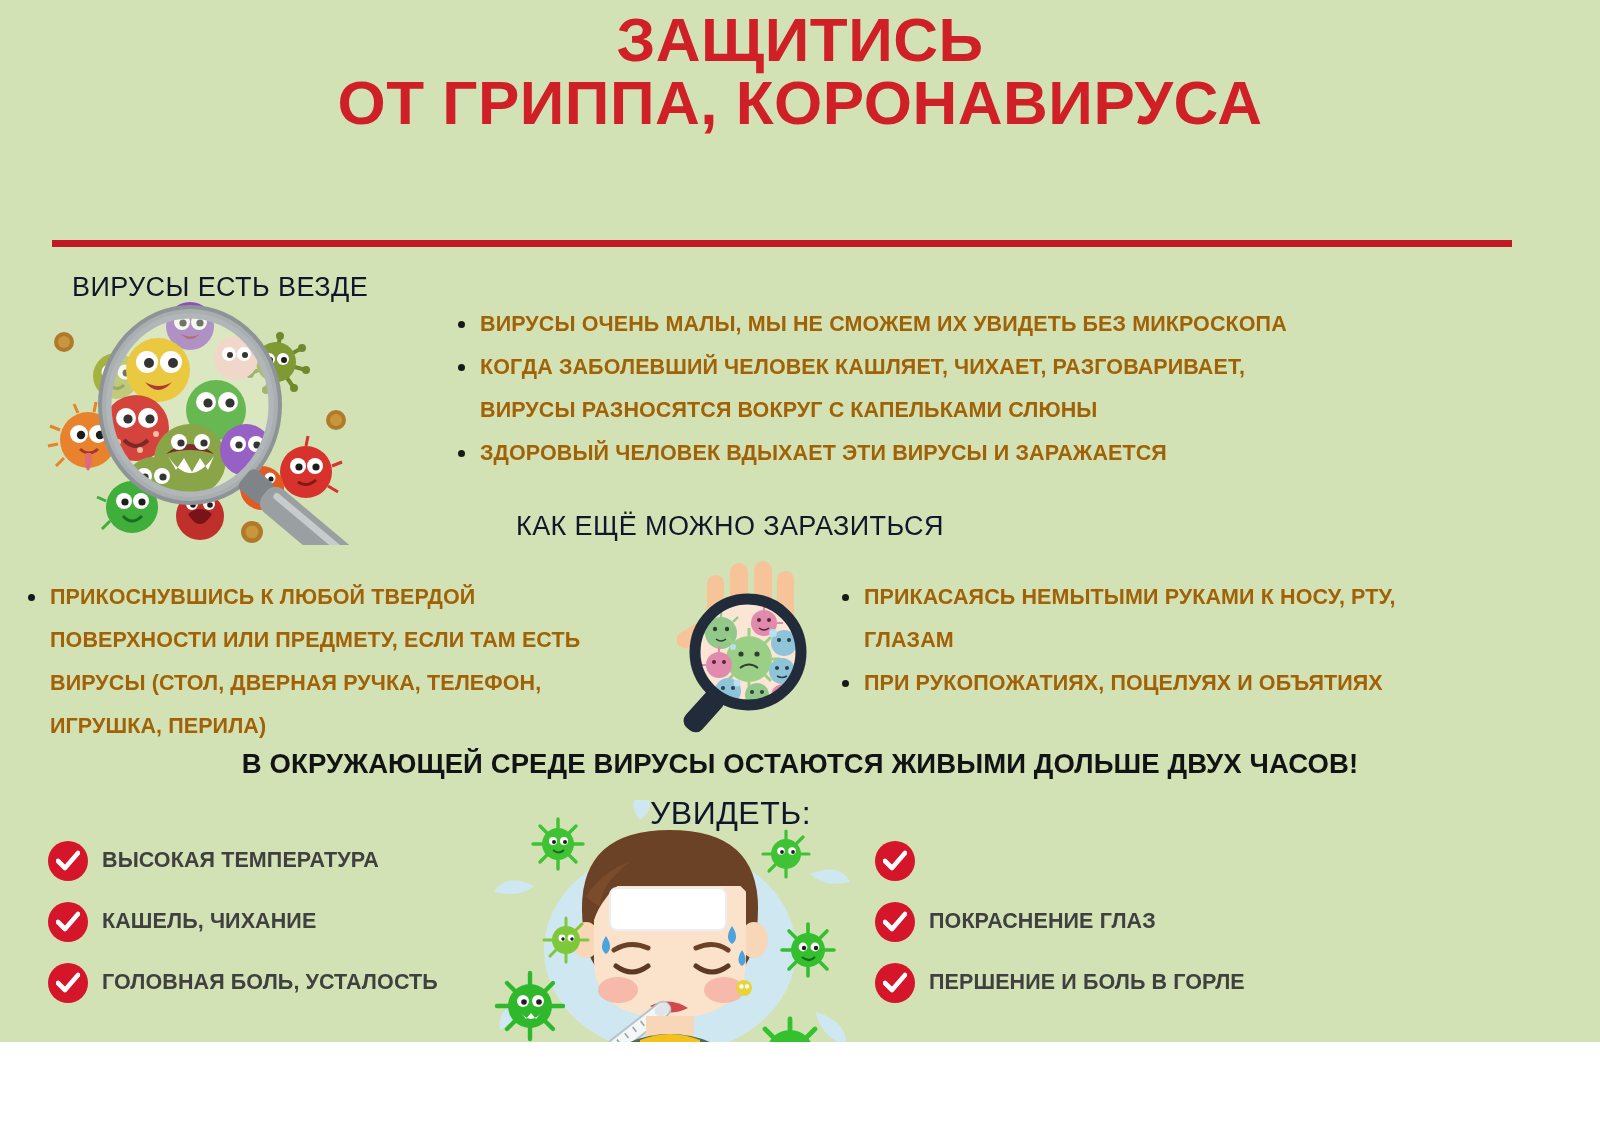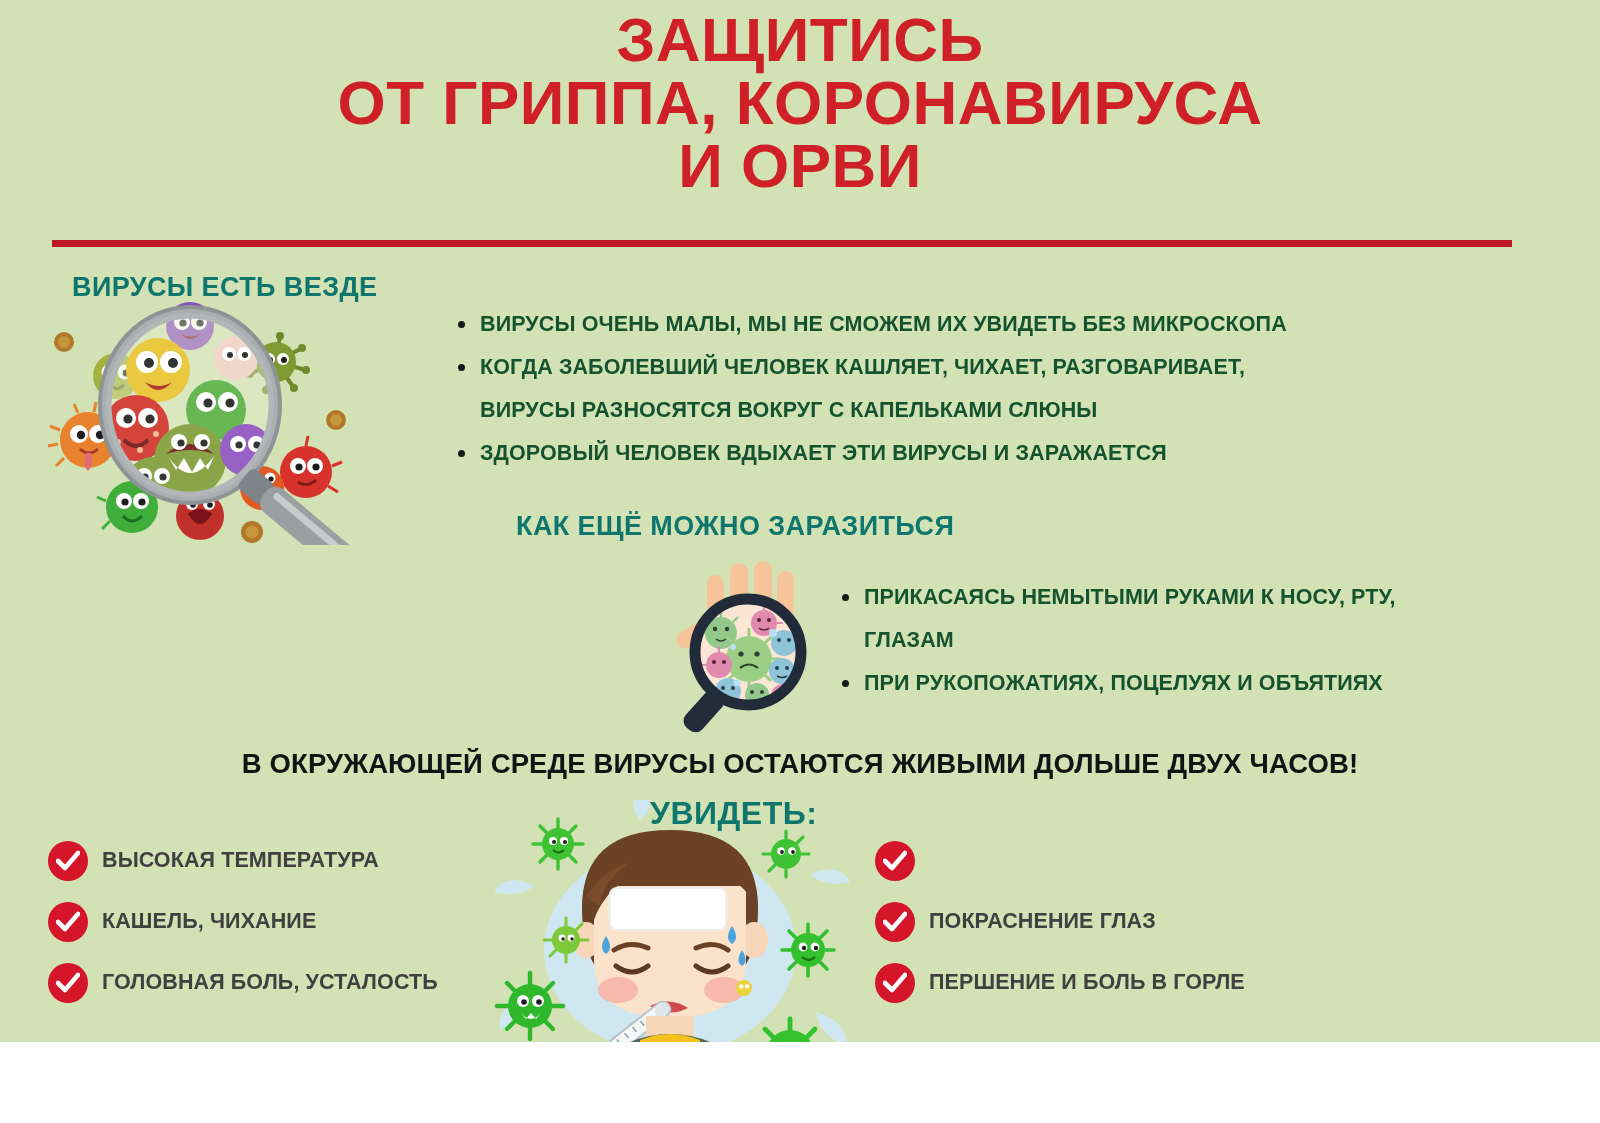--- a/index.html
+++ b/index.html
@@ -40,34 +40,34 @@
   .divider {
     position: absolute;
     left: 52px; top: 240px;
     width: 1460px; height: 7px;
     background: #c01824;
   }
 
   
   .sect-head {
     position: absolute;
-    color: #0f766e;
-    font-weight: bold;
+    color: #0f172a;
+    font-weight: normal;
     white-space: nowrap;
   }
   #head-everywhere { left: 72px; top: 272px; font-size: 27px; letter-spacing: 0.4px; }
   #head-howelse   { left: 516px; top: 511px; font-size: 27px; letter-spacing: 0.4px; }
   #head-symptoms  { left: 650px; top: 795px; font-size: 32px; letter-spacing: 0.5px; }
 
   
   .blist { position: absolute; margin: 0; padding: 0; list-style: none; }
   .blist li {
     position: relative;
     padding-left: 28px;
-    color: #14532d;
+    color: #a16207;
     font-weight: bold;
     font-size: 21.5px;
     line-height: 43px;
     letter-spacing: 0.1px;
   }
   .blist li .bullet {
     position: absolute;
     left: 6px; top: 18px;
     width: 7px; height: 7px;
     background: #17181a;
@@ -129,21 +129,20 @@
   #illus-child { left: 490px; top: 800px;  width: 360px; height: 323px; }
 </style>
 </head>
 <body>
 
 <div id="poster">
 
   <div class="title-block">
     <span class="title-line l1">ЗАЩИТИСЬ</span>
     <span class="title-line l2">ОТ ГРИППА, КОРОНАВИРУСА</span>
-    <span class="title-line l3">И ОРВИ</span>
   </div>
 
   <div class="divider"></div>
 
   <div class="sect-head" id="head-everywhere">ВИРУСЫ ЕСТЬ ВЕЗДЕ</div>
 
   <div class="illus" id="illus-germs">
     <svg viewBox="0 0 390 245" width="390" height="245" xmlns="http://www.w3.org/2000/svg">
       <defs>
         <clipPath id="lensClip">
@@ -460,20 +459,26 @@
         </g>
       </g>
 
       <circle cx="103" cy="97" r="53" fill="none" stroke="#222b3a" stroke-width="11"></circle>
       <g transform="rotate(42 72 146)">
         <rect x="58" y="138" width="22" height="48" rx="9" fill="#222b3a"></rect>
       </g>
     </svg>
   </div>
 
+  <ul class="blist" id="list-surfaces">
+    <li>
+      <span class="bullet"></span>
+      <span class="cont">ПРИКОСНУВШИСЬ К ЛЮБОЙ ТВЕРДОЙ<br>ПОВЕРХНОСТИ ИЛИ ПРЕДМЕТУ, ЕСЛИ ТАМ ЕСТЬ<br>ВИРУСЫ (СТОЛ,  ДВЕРНАЯ РУЧКА, ТЕЛЕФОН,<br>ИГРУШКА, ПЕРИЛА)</span>
+    </li>
+  </ul>
 
   <ul class="blist" id="list-hands">
     <li>
       <span class="bullet"></span>
       <span class="cont">ПРИКАСАЯСЬ НЕМЫТЫМИ РУКАМИ К НОСУ, РТУ,<br>ГЛАЗАМ</span>
     </li>
     <li>
       <span class="bullet"></span>
       <span class="cont">ПРИ РУКОПОЖАТИЯХ, ПОЦЕЛУЯХ И ОБЪЯТИЯХ</span>
     </li>

